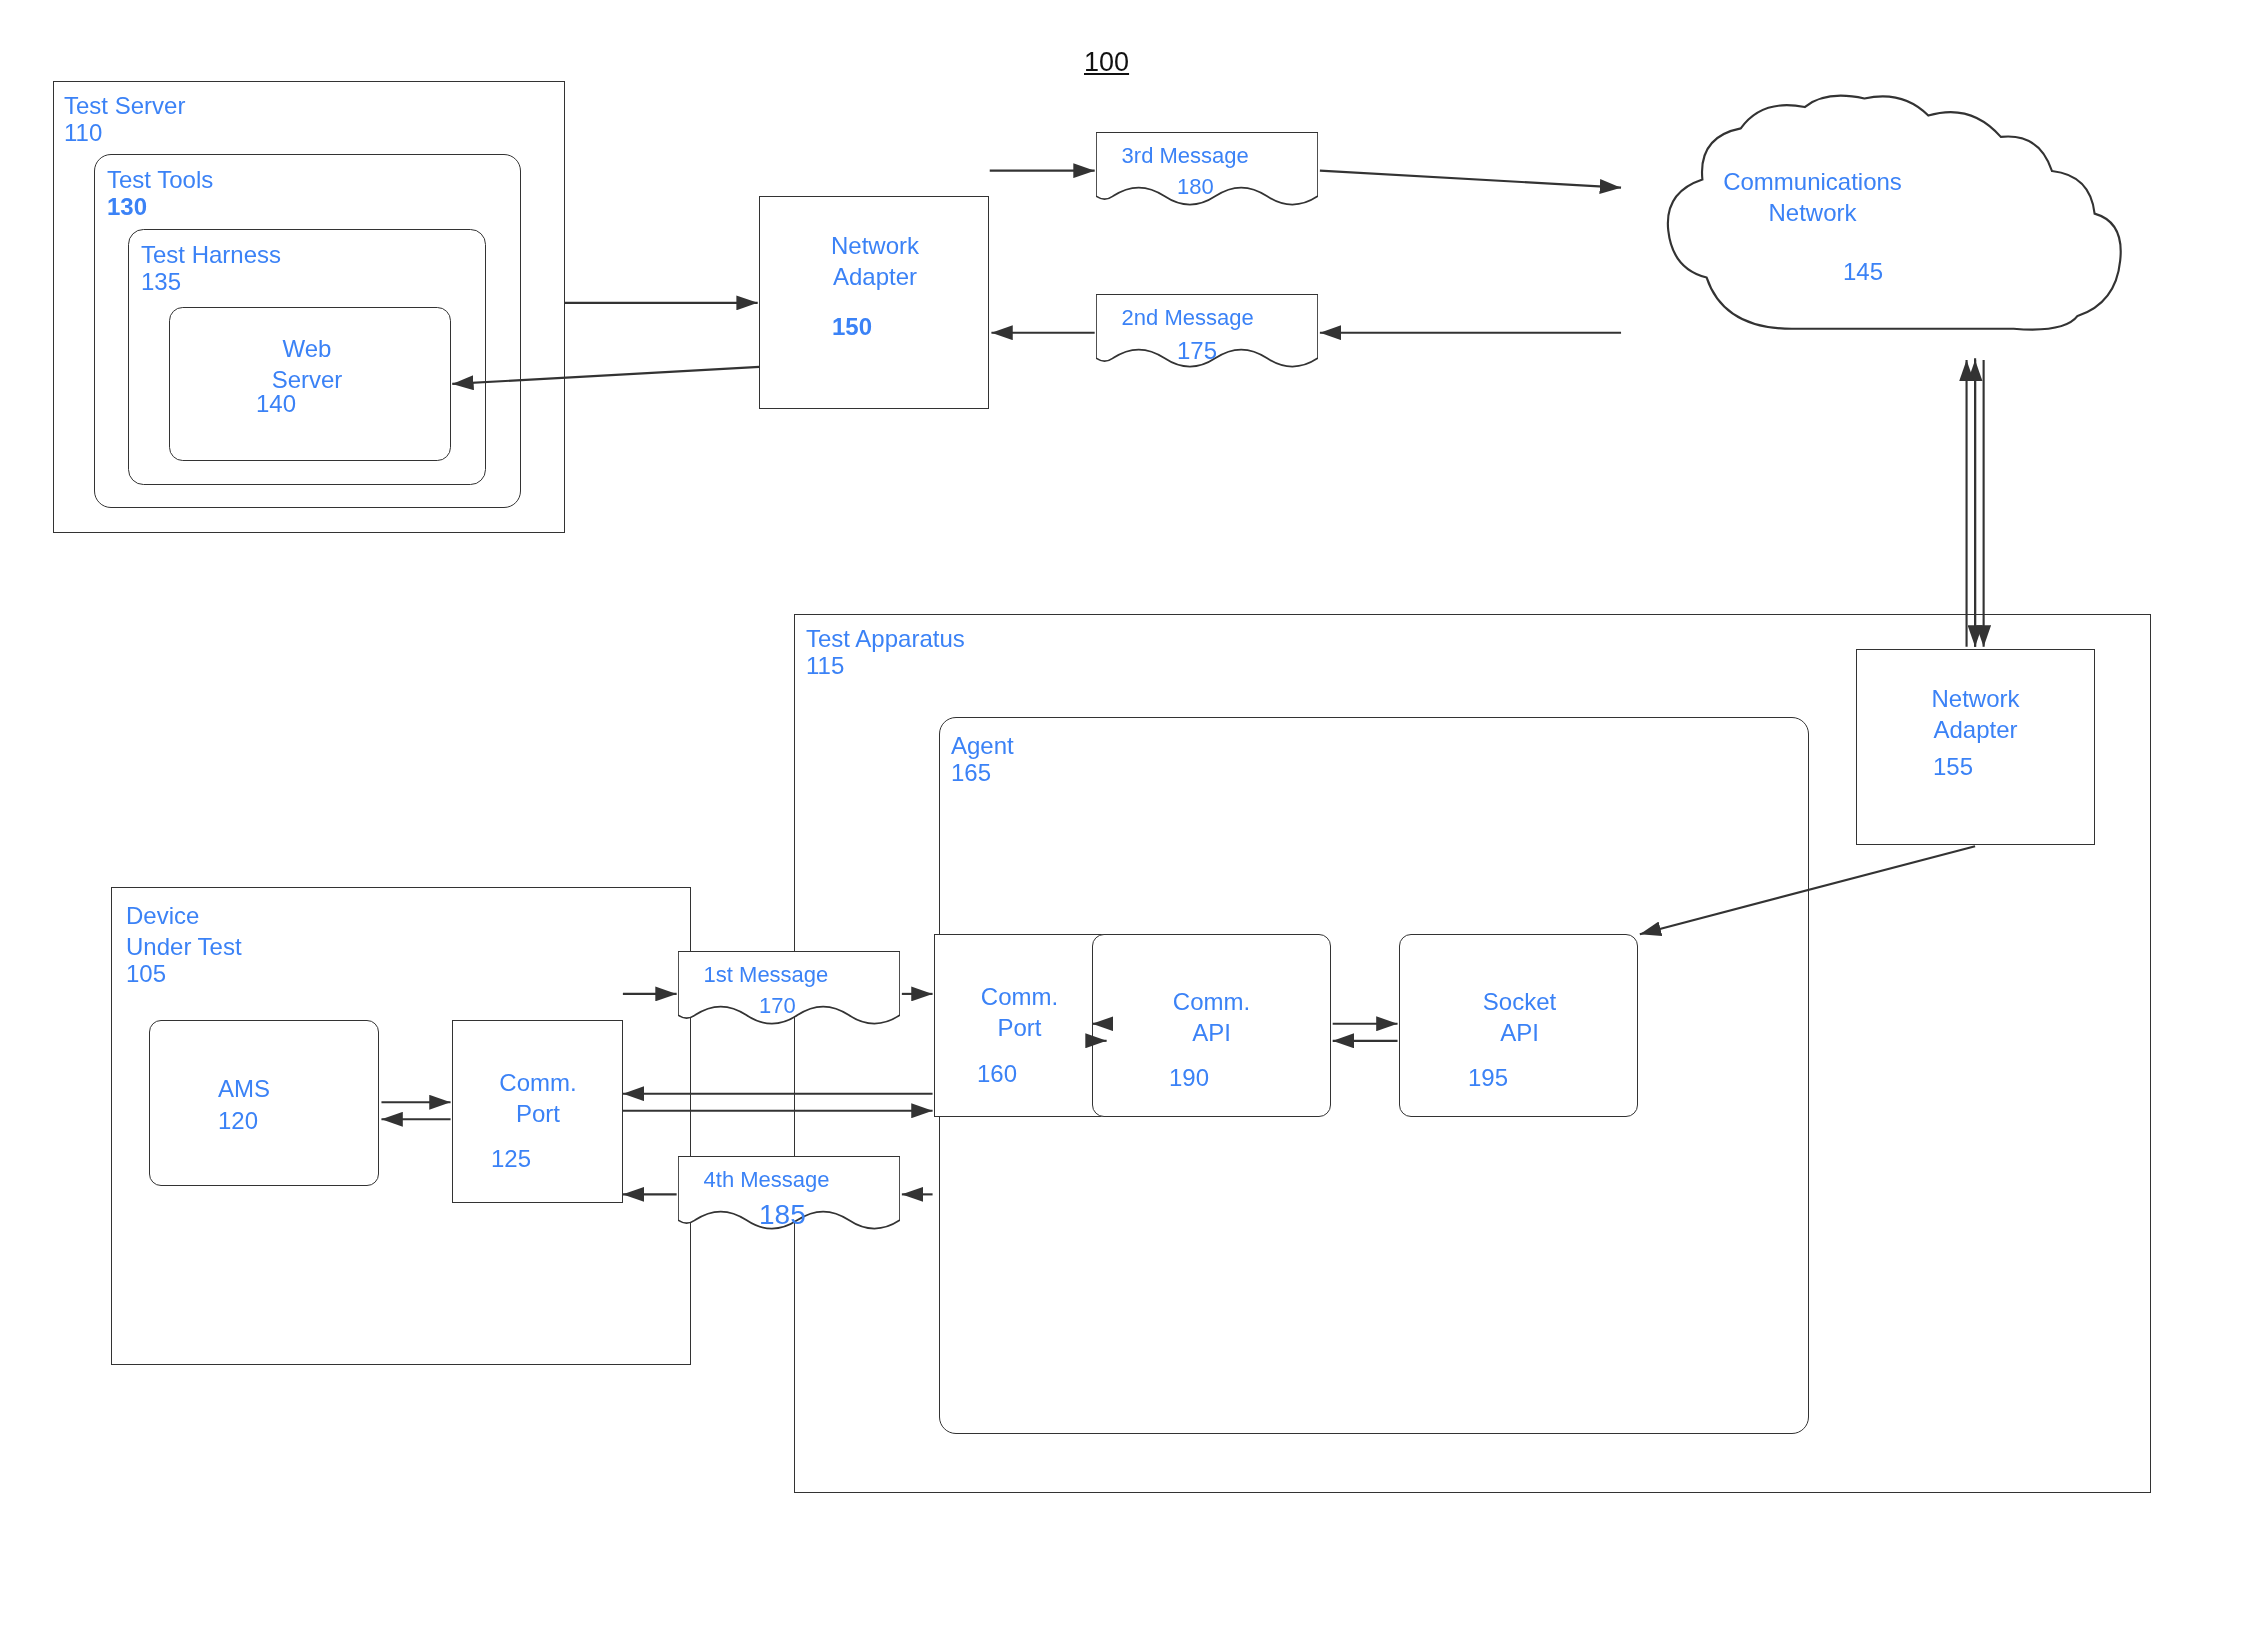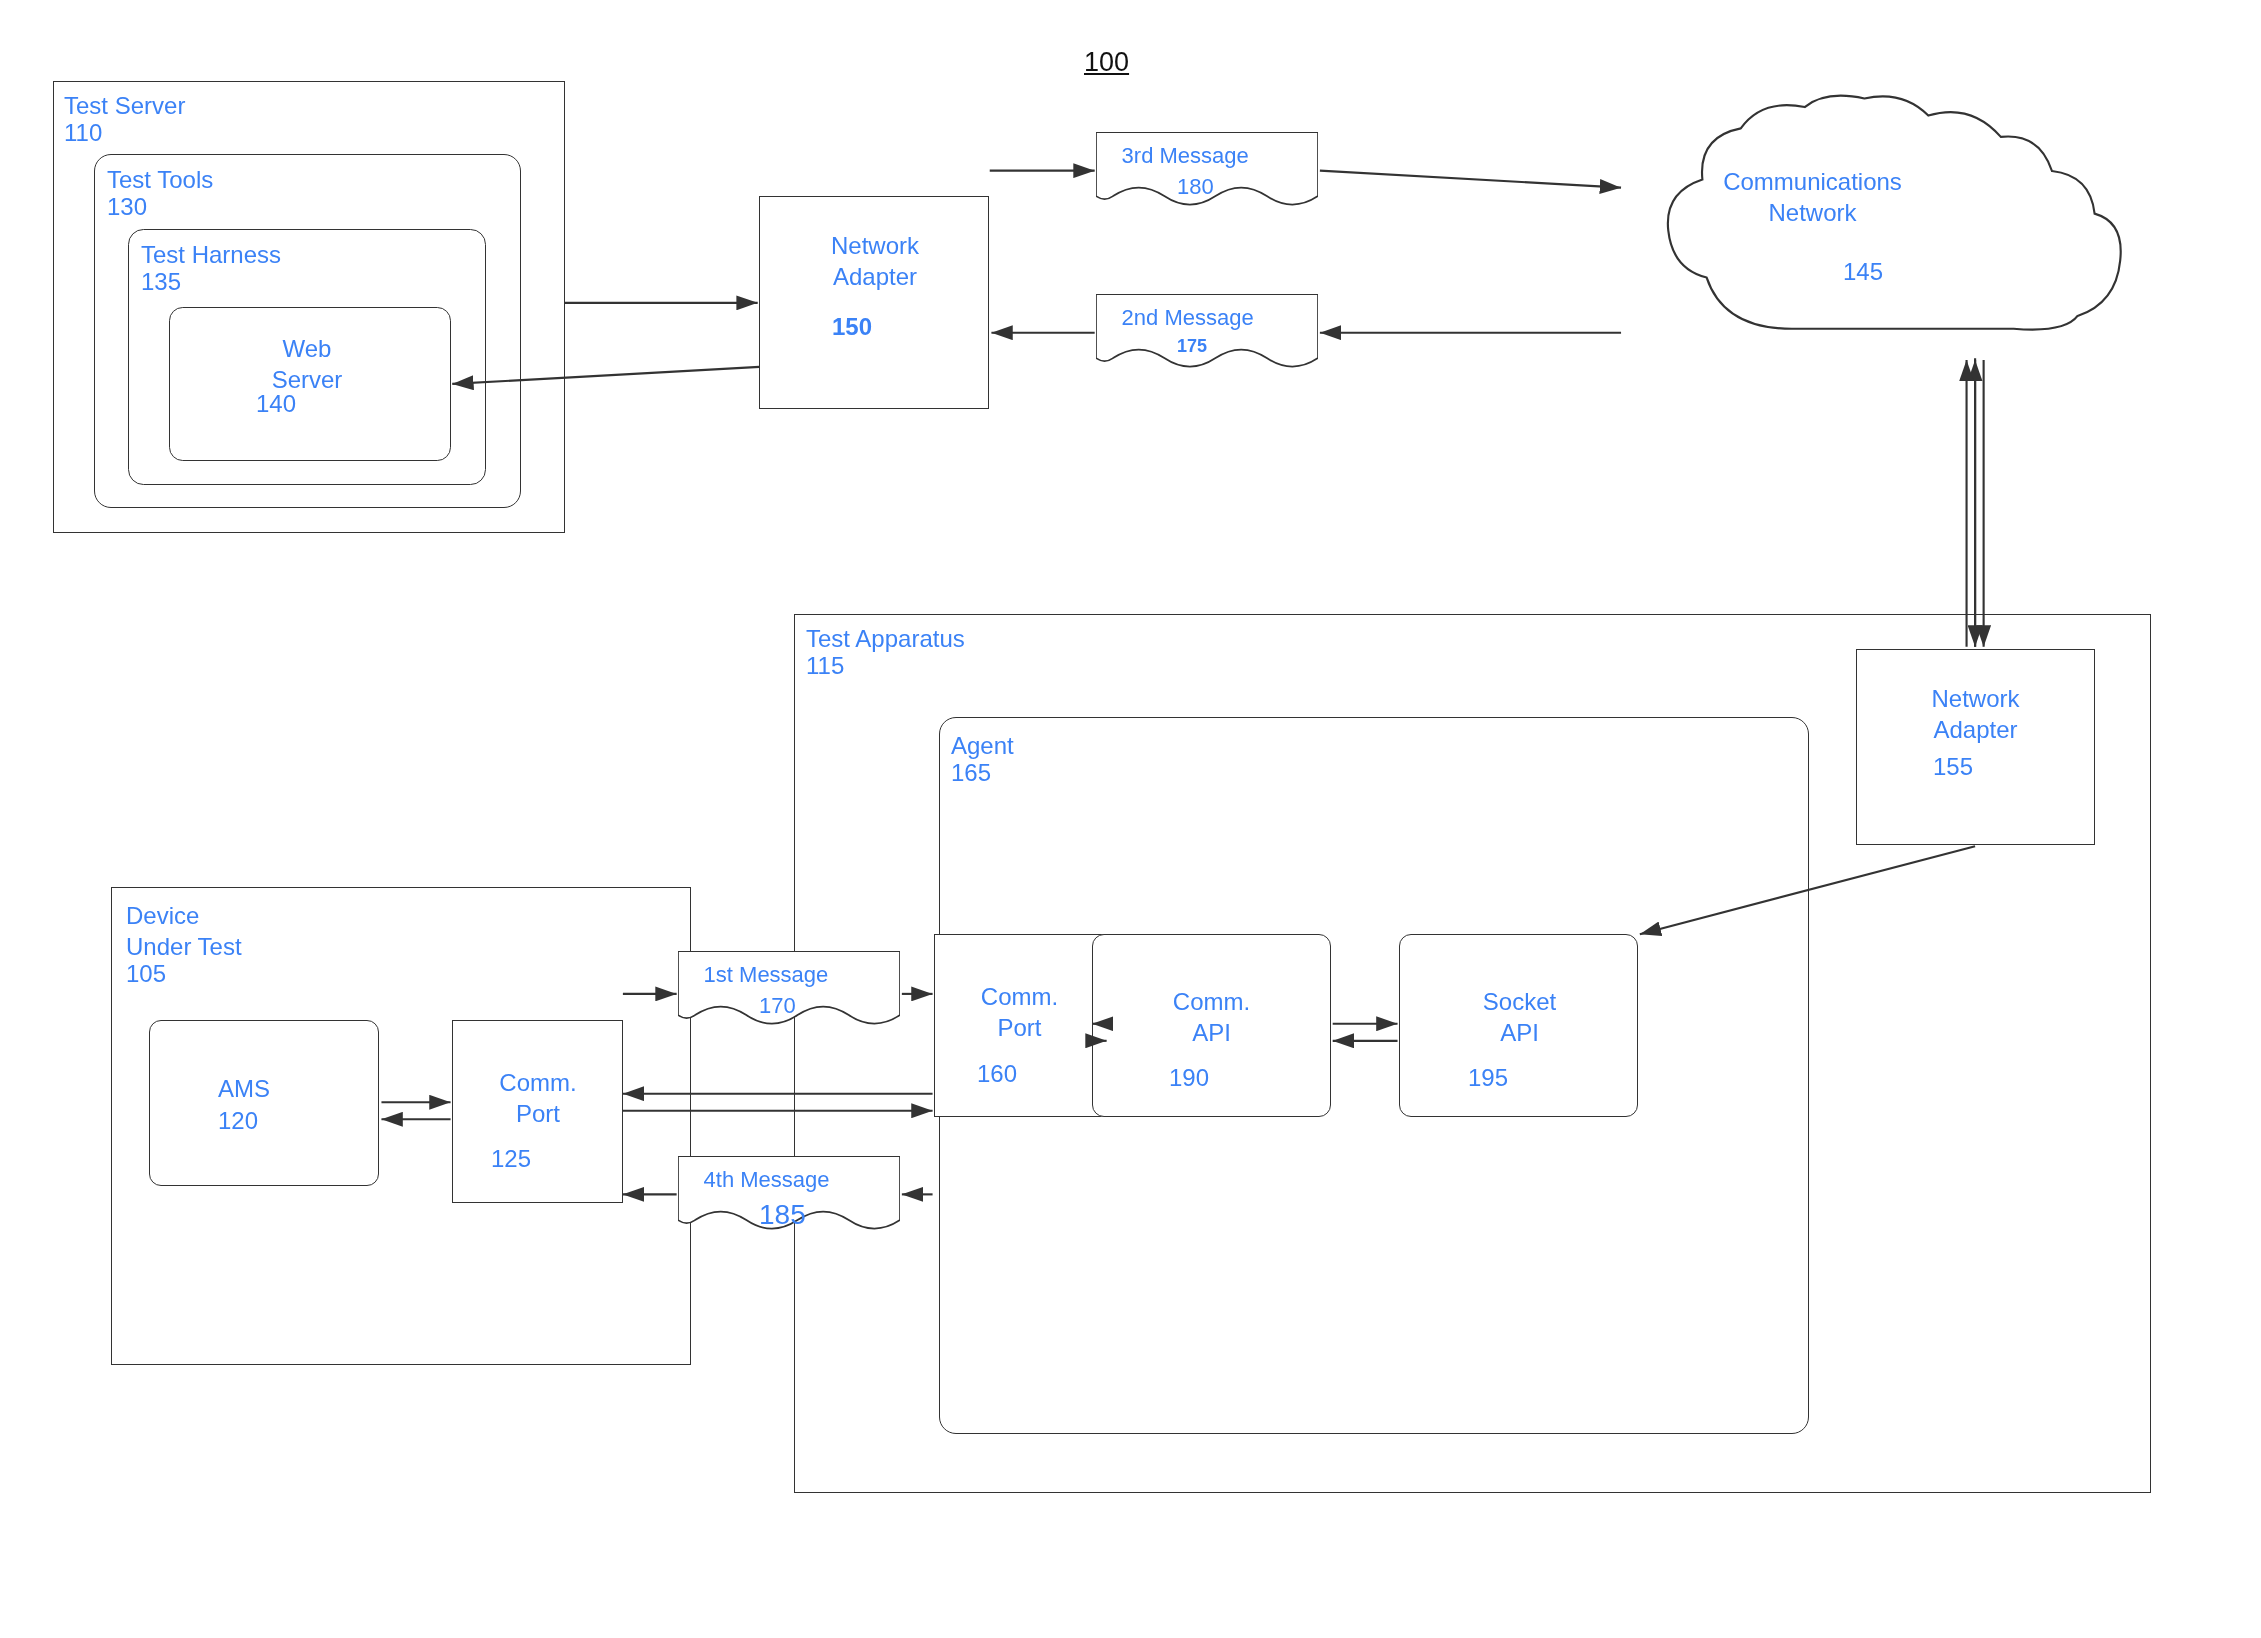--- a/index.html
+++ b/index.html
@@ -59,21 +59,21 @@
 <div class="diagram-container">
 
   <span class="title-underline" style="left:1084px; top:47px;">100</span>
 
   <div class="box" style="left:53px; top:81px; width:512px; height:452px;"></div>
   <span class="label" style="left:64px; top:90px;">Test Server</span>
   <span class="label" style="left:64px; top:117px;">110</span>
 
   <div class="box-rounded" style="left:94px; top:154px; width:427px; height:354px; border-radius:17px;"></div>
   <span class="label" style="left:107px; top:164px;">Test Tools</span>
-  <span class="label" style="left:107px; top:191px;">130</span>
+  <span class="label" style="left:107px; top:191px;font-weight:bold;">130</span>
 
   <div class="box-rounded" style="left:128px; top:229px; width:358px; height:256px; border-radius:15.4px;"></div>
   <span class="label" style="left:141px; top:239px;">Test Harness</span>
   <span class="label" style="left:141px; top:266px;">135</span>
 
   <div class="box-rounded" style="left:169px; top:307px; width:282px; height:154px; border-radius:13.7px;"></div>
   <span class="label" style="left:230px; top:333px; text-align:center; width:154px;">Web<br>Server</span>
   <span class="label" style="left:256px; top:388px;">140</span>
 
   <div class="box" style="left:759px; top:196px; width:230px; height:213px;"></div>
@@ -109,21 +109,21 @@
     </svg>
     <span class="label" style="position:absolute; top:10.2px; left:25.6px; font-size:22px;">3rd Message</span>
     <span class="label" style="position:absolute; top:41px; left:81px; font-size:22px;">180</span>
   </div>
 
   <div style="position:absolute; left:1096px; top:294px; width:222px; height:77px;">
     <svg width="222" height="94" viewBox="0 0 260 110">
       <path d="M 0 0 L 260 0 L 260 75 Q 230 95 200 75 Q 170 55 140 75 Q 110 95 80 75 Q 50 55 20 75 Q 10 82 0 75 Z" fill="white" stroke="#333" stroke-width="2"></path>
     </svg>
     <span class="label" style="position:absolute; top:10.2px; left:25.6px; font-size:22px;">2nd Message</span>
-    <span class="label" style="position:absolute; top:41px; left:81px; font-size:18px;font-weight:bold;">175</span>
+    <span class="label" style="position:absolute; top:41px; left:81px; font-size:24px;">175</span>
   </div>
 
   <div class="box" style="left:794px; top:614px; width:1357px; height:879px;"></div>
   <span class="label" style="left:806px; top:623px;">Test Apparatus</span>
   <span class="label" style="left:806px; top:650px;">115</span>
 
   <div class="box" style="left:1856px; top:649px; width:239px; height:196px;"></div>
   <span class="label" style="left:1873px; top:683px; text-align:center; width:205px;">Network<br>Adapter</span>
   <span class="label" style="left:1933px; top:751px;">155</span>
 

